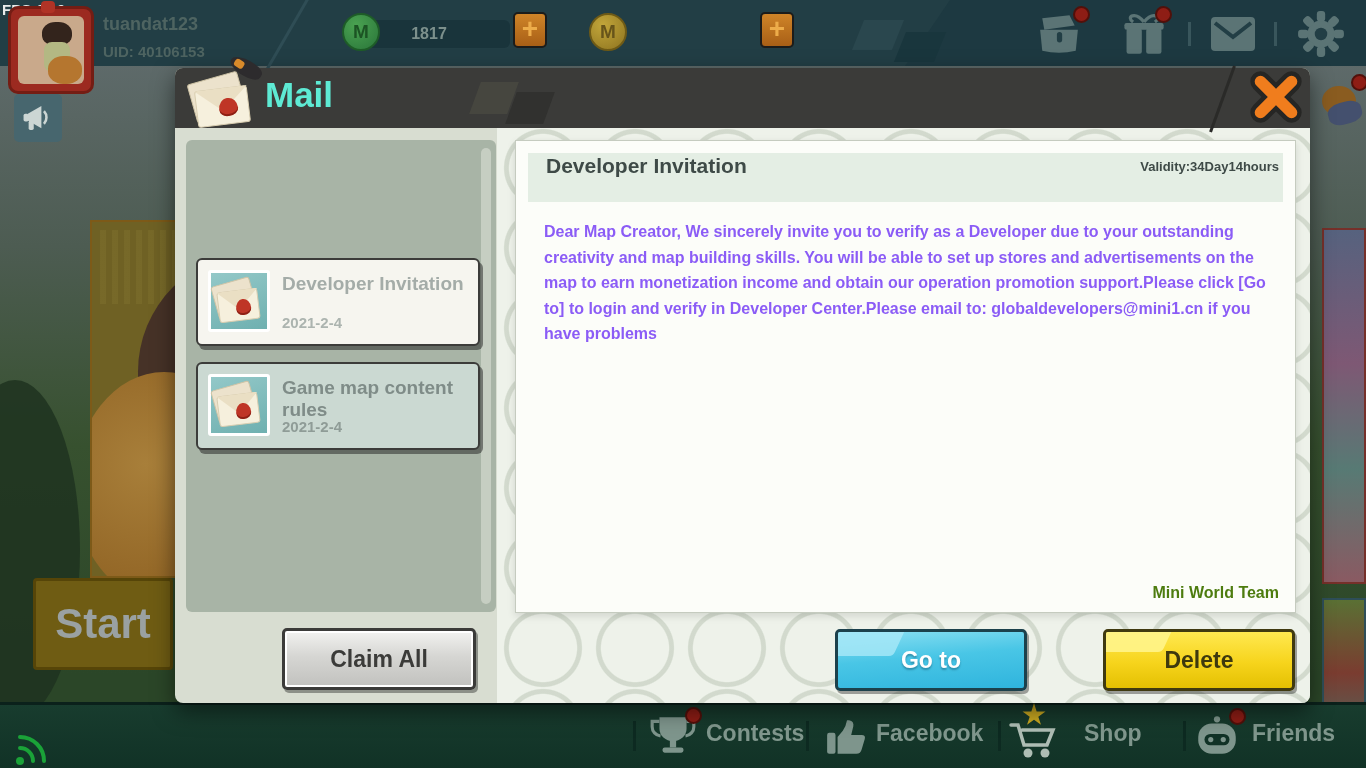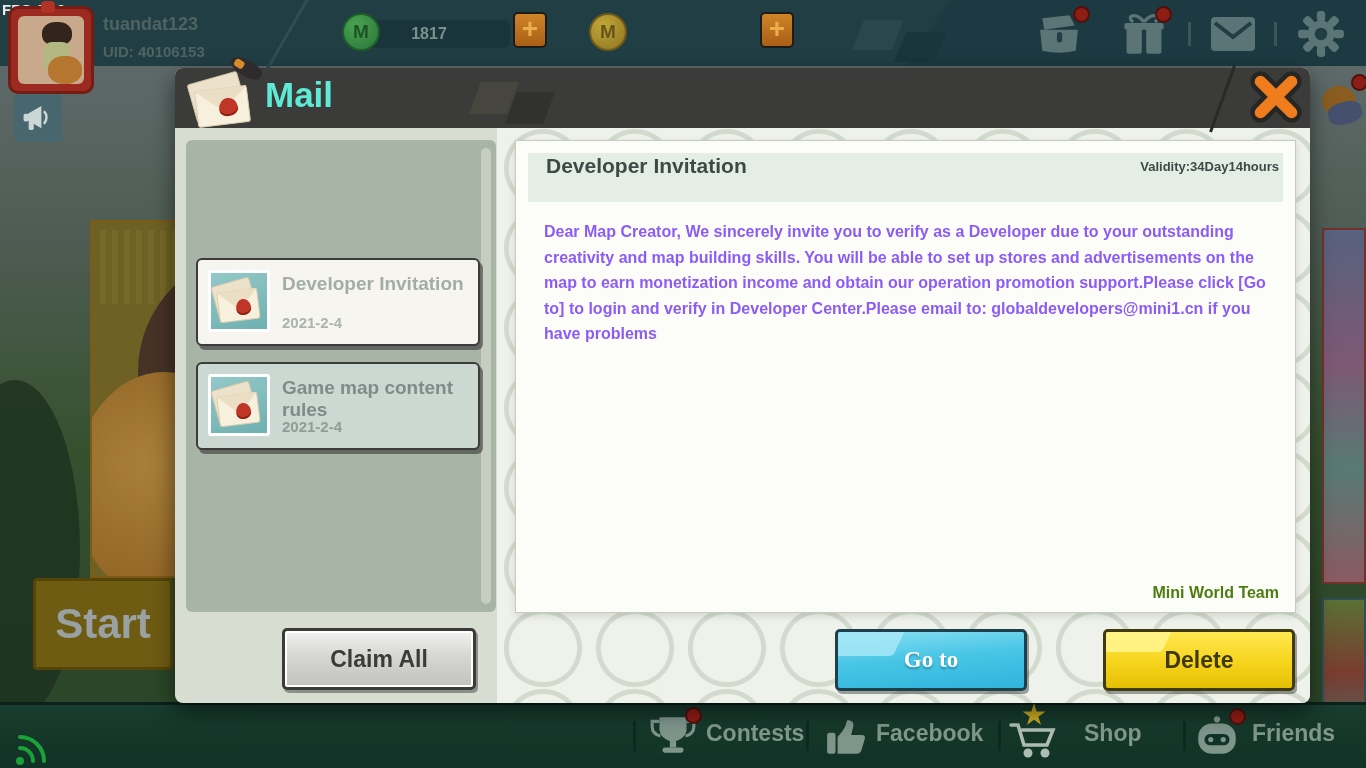--- a/index.html
+++ b/index.html
@@ -397,20 +397,20 @@
 
     <div class="content-card">
       <div class="card-band"></div>
       <div class="card-title">Developer Invitation</div>
       <div class="card-validity">Validity:34Day14hours</div>
       <div class="card-body">Dear Map Creator, We sincerely invite you to verify as a Developer due to your outstanding creativity and map building skills. You will be able to set up stores and advertisements on the map to earn monetization income and obtain our operation promotion support.Please click [Go to] to login and verify in Developer Center.Please email to: globaldevelopers@mini1.cn if you have problems</div>
       <div class="card-sign">Mini World Team</div>
     </div>
 
     <div class="btn goto-btn">
-      <span style="position:relative;font-family:Liberation Serif, serif;">Go to</span>
+      <span style="position:relative;">Go to</span>
     </div>
     <div class="btn del-btn">
       <span style="position:relative;">Delete</span>
     </div>
   </div>
 
 </div>
 
 </body></html>

